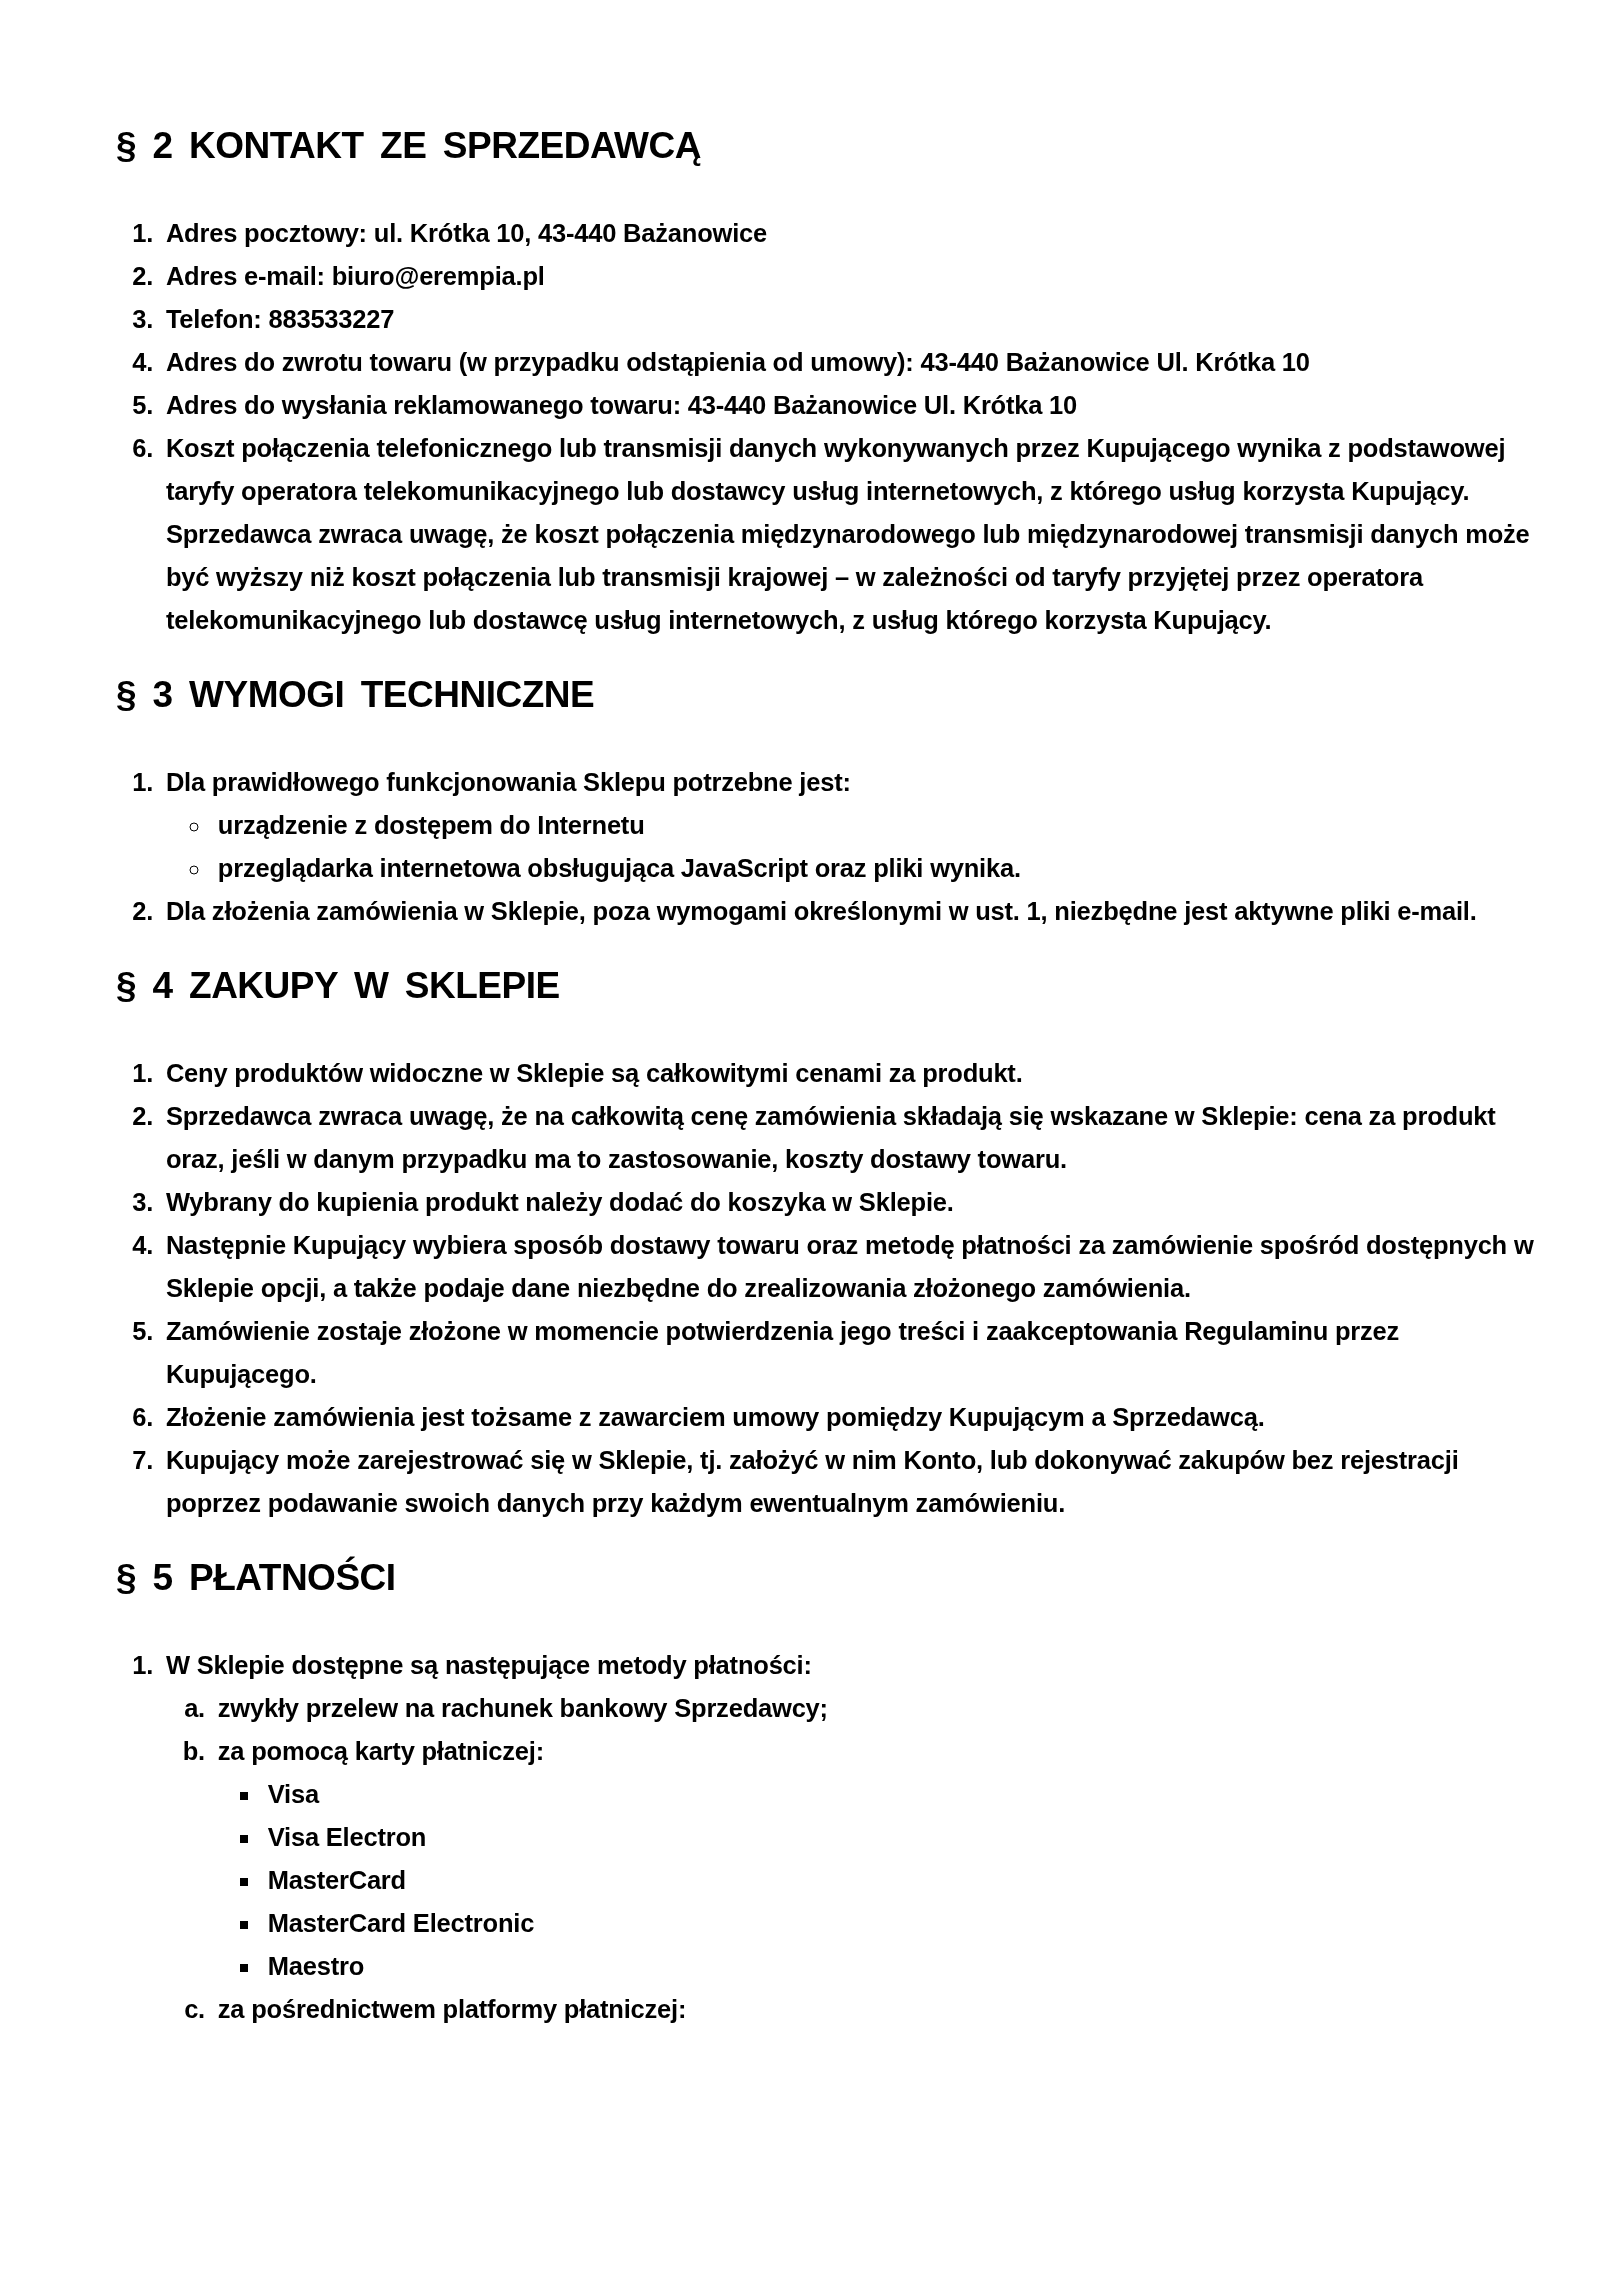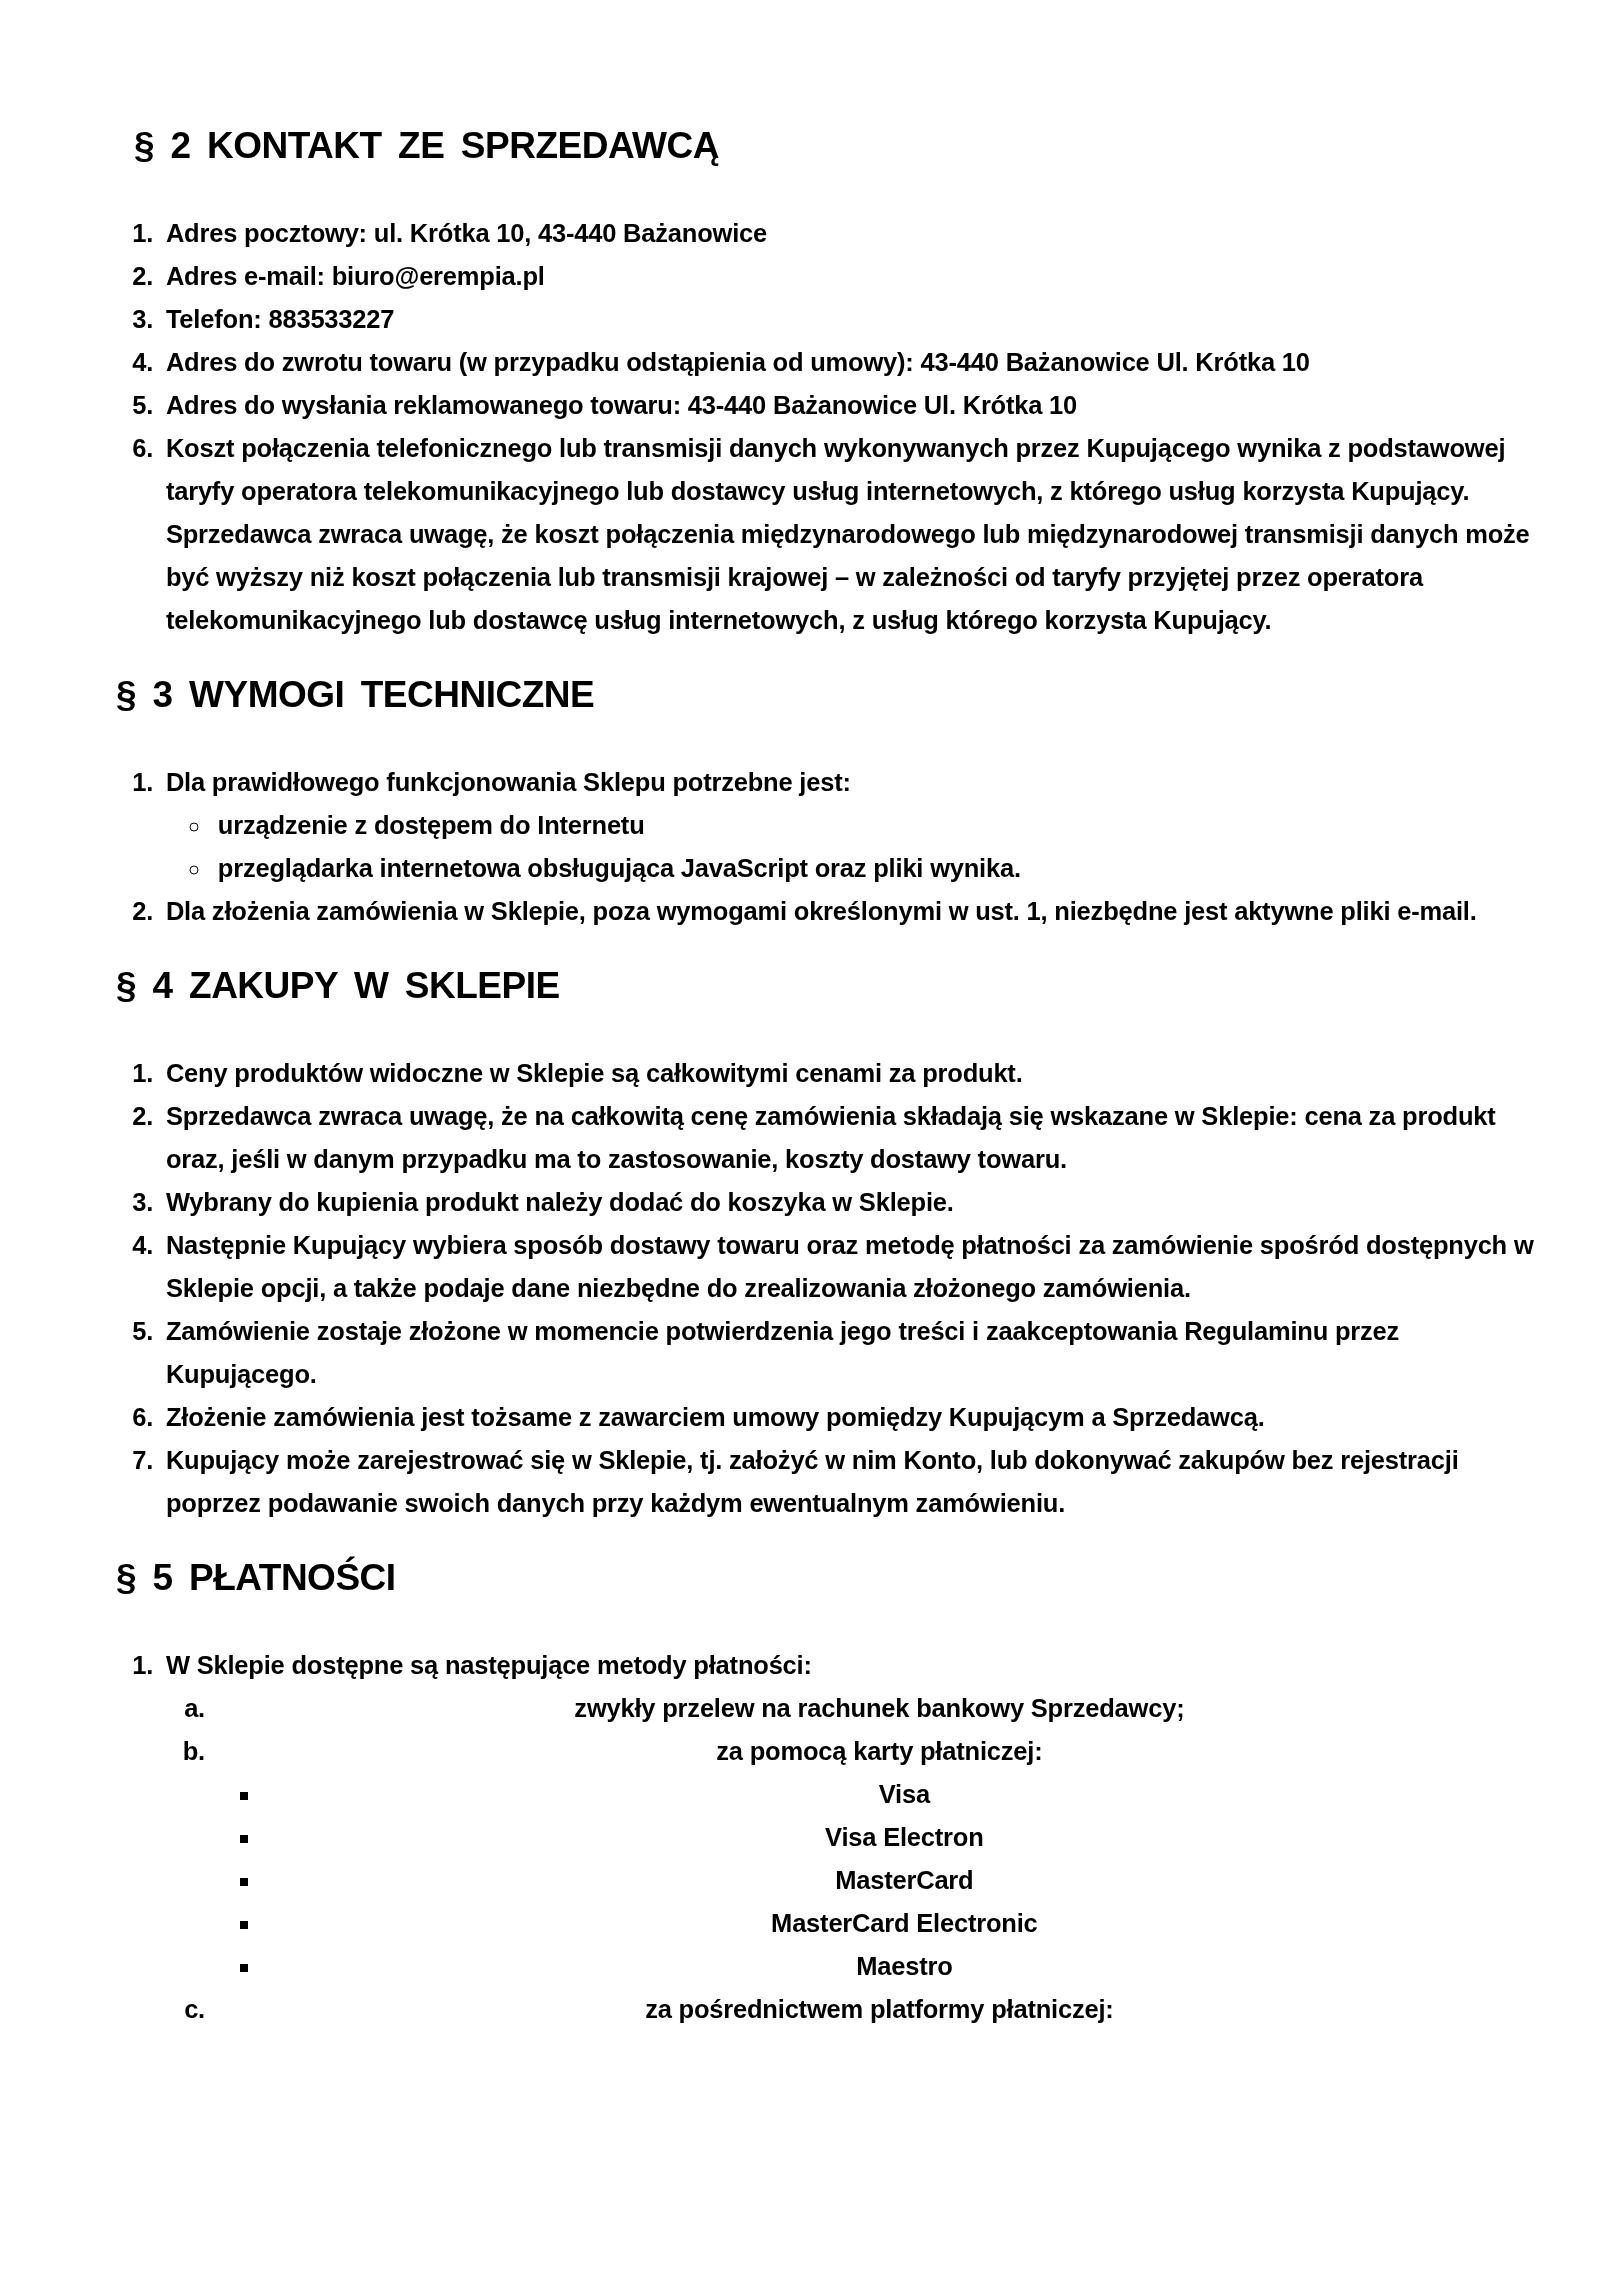--- a/index.html
+++ b/index.html
@@ -25,38 +25,36 @@
   h2.sec-heading {
     font-size: 37px;
     line-height: 47px;
     font-weight: bold;
     letter-spacing: -0.5px;
     word-spacing: 0.18em;
     margin: 29px 0 43px 0;
   }
   section:first-of-type h2.sec-heading {
     margin-top: 0;
-    margin-left: 18px;
   }
   ol, ul {
     margin: 0;
   }
   ol.l1 {
     list-style: decimal;
     padding-left: 44px;
     font-weight: bold;
   }
   ul.l2-circle {
     list-style: circle;
     padding-left: 46px;
   }
   ol.l2-alpha {
     list-style: lower-alpha;
     padding-left: 46px;
-    text-align: center;
   }
   ul.l3-square {
     list-style: square;
     padding-left: 44px;
   }
   li {
     padding-left: 5.9px;
   }
   li::marker {
     color: #000000;

